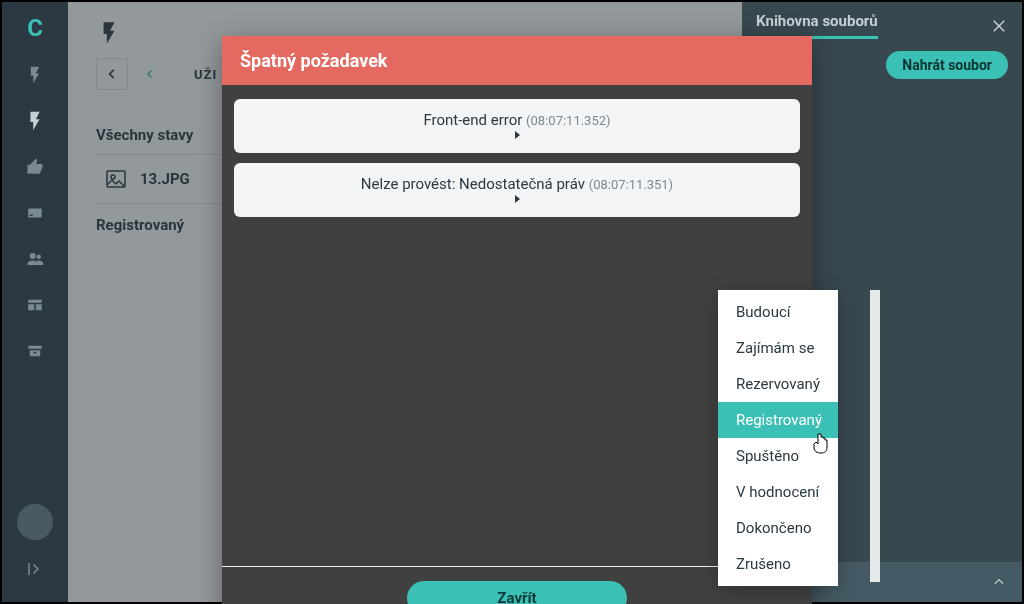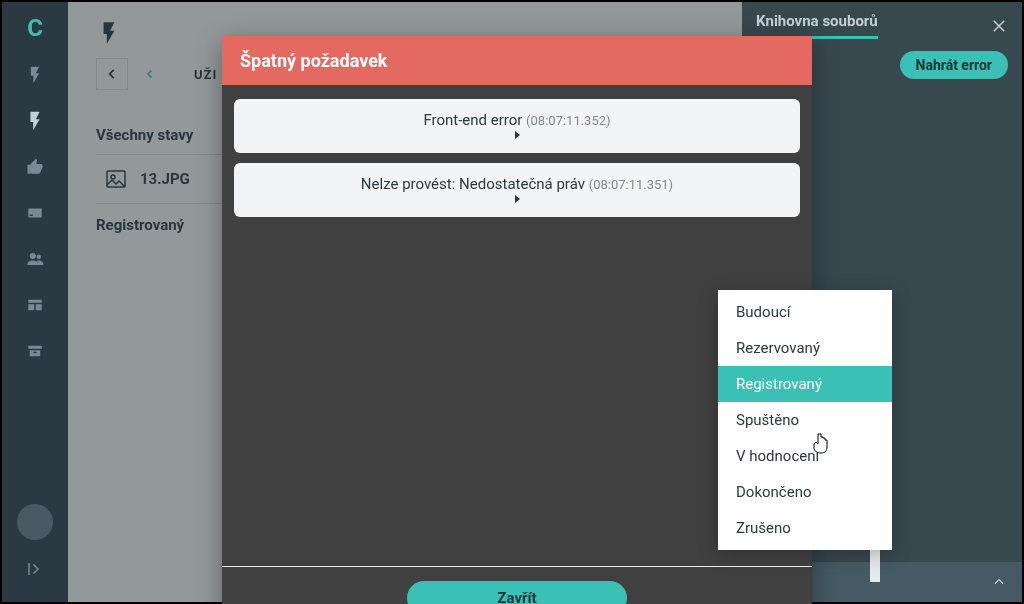--- a/index.html
+++ b/index.html
@@ -43,21 +43,21 @@
 
 .modal { position:absolute; left:222px; top:36px; width:590px; height:593px; background:#404040; z-index:3; box-shadow: 0 6px 24px rgba(0,0,0,0.35); display:flex; flex-direction:column; }
 .modal-header { background:#e46a61; color:#fff; padding:14px 18px; font-weight:700; font-size:18px; }
 .modal-body { flex:1; padding: 14px 12px; overflow:auto; }
 .error-row { background:#f3f4f5; border-radius:6px; padding:12px 16px; margin-bottom:10px; display:flex; justify-content:space-between; align-items:center; cursor:pointer;flex-direction:column; }
 .error-text { color:#2a3942; font-size:15px; }
 .error-time { color:#7a8a94; font-size:13px; }
 .modal-footer { border-top:1px solid #eee; padding: 14px; display:flex; justify-content:center; }
 .close-btn { background:#3bc0b5; color:#0d3a38; font-weight:700; border:none; border-radius:20px; padding:8px 90px; font-size:15px; cursor:pointer; }
 
-.dropdown { position:absolute; top:290px; left:718px; width:174px; background:#fff; box-shadow: 0 4px 18px rgba(0,0,0,0.25); z-index:5; padding:4px 0; }
+.dropdown { position:absolute; top:290px; left:718px; width:120px; background:#fff; box-shadow: 0 4px 18px rgba(0,0,0,0.25); z-index:5; padding:4px 0; }
 .dropdown-item { padding:9px 18px; font-size:15px; color:#2a3942; cursor:pointer; }
 .dropdown-item.selected { background:#3bc0b5; color:#fff; }
 .cursor-img { position:absolute; top:432px; left:812px; z-index:6; pointer-events:none; }
 
 .scrollbar { position:absolute; top:290px; left:870px; width:10px; height:292px; background:#e6e9ea; z-index:4; }
 
 svg { display:block; }
 </style>
 </head>
 <body>
@@ -154,21 +154,21 @@
       <div class="rp-header">
         <span class="rp-title">Knihovna souborů</span>
         <span class="rp-close">
           <svg width="18" height="18" viewBox="0 0 24 24" fill="none" stroke="currentColor" stroke-width="2">
               <line x1="5" y1="5" x2="19" y2="19"></line>
               <line x1="19" y1="5" x2="5" y2="19"></line>
             </svg>
         </span>
       </div>
       <div class="rp-upload">
-        <button class="upload-btn">Nahrát error</button>
+        <button class="upload-btn">Nahrát soubor</button>
       </div>
       <div class="rp-file">nik.docx</div>
       <div class="rp-footer">
         <div class="rp-footer-row dark">
           <span>it stavy</span>
         </div>
         <div class="rp-footer-row">
           <span>stavy</span>
           <svg width="14" height="14" viewBox="0 0 24 24" fill="none" stroke="#c5d0d6" stroke-width="2">
               <polyline points="5,15 12,8 19,15"></polyline>
@@ -197,20 +197,21 @@
   </div>
   <div class="modal-footer">
     <button class="close-btn">Zavřít</button>
   </div>
 </div>
 
 <div class="scrollbar"></div>
 
 <div class="dropdown" id="dropdown">
     <div class="dropdown-item">Budoucí</div>
+    <div class="dropdown-item">Zajímám se</div>
     <div class="dropdown-item">Rezervovaný</div>
     <div class="dropdown-item selected">Registrovaný</div>
     <div class="dropdown-item">Spuštěno</div>
     <div class="dropdown-item">V hodnocení</div>
     <div class="dropdown-item">Dokončeno</div>
     <div class="dropdown-item">Zrušeno</div>
   </div>
 
 <svg class="cursor-img" width="18" height="22" viewBox="0 0 18 22">
   <path d="M6 2 L6 12 L4 10 L2 12 L2 16 C2 19 5 21 9 21 C13 21 15 19 15 15 L15 8 L13 8 L13 6 L11 6 L11 5 L9 5 L9 2 Z" fill="#fff" stroke="#000" stroke-width="1"></path>

